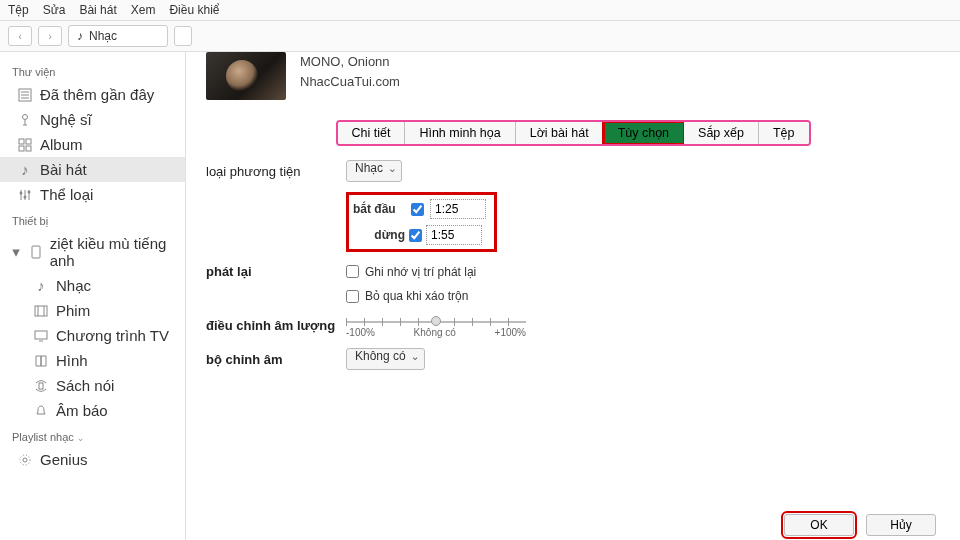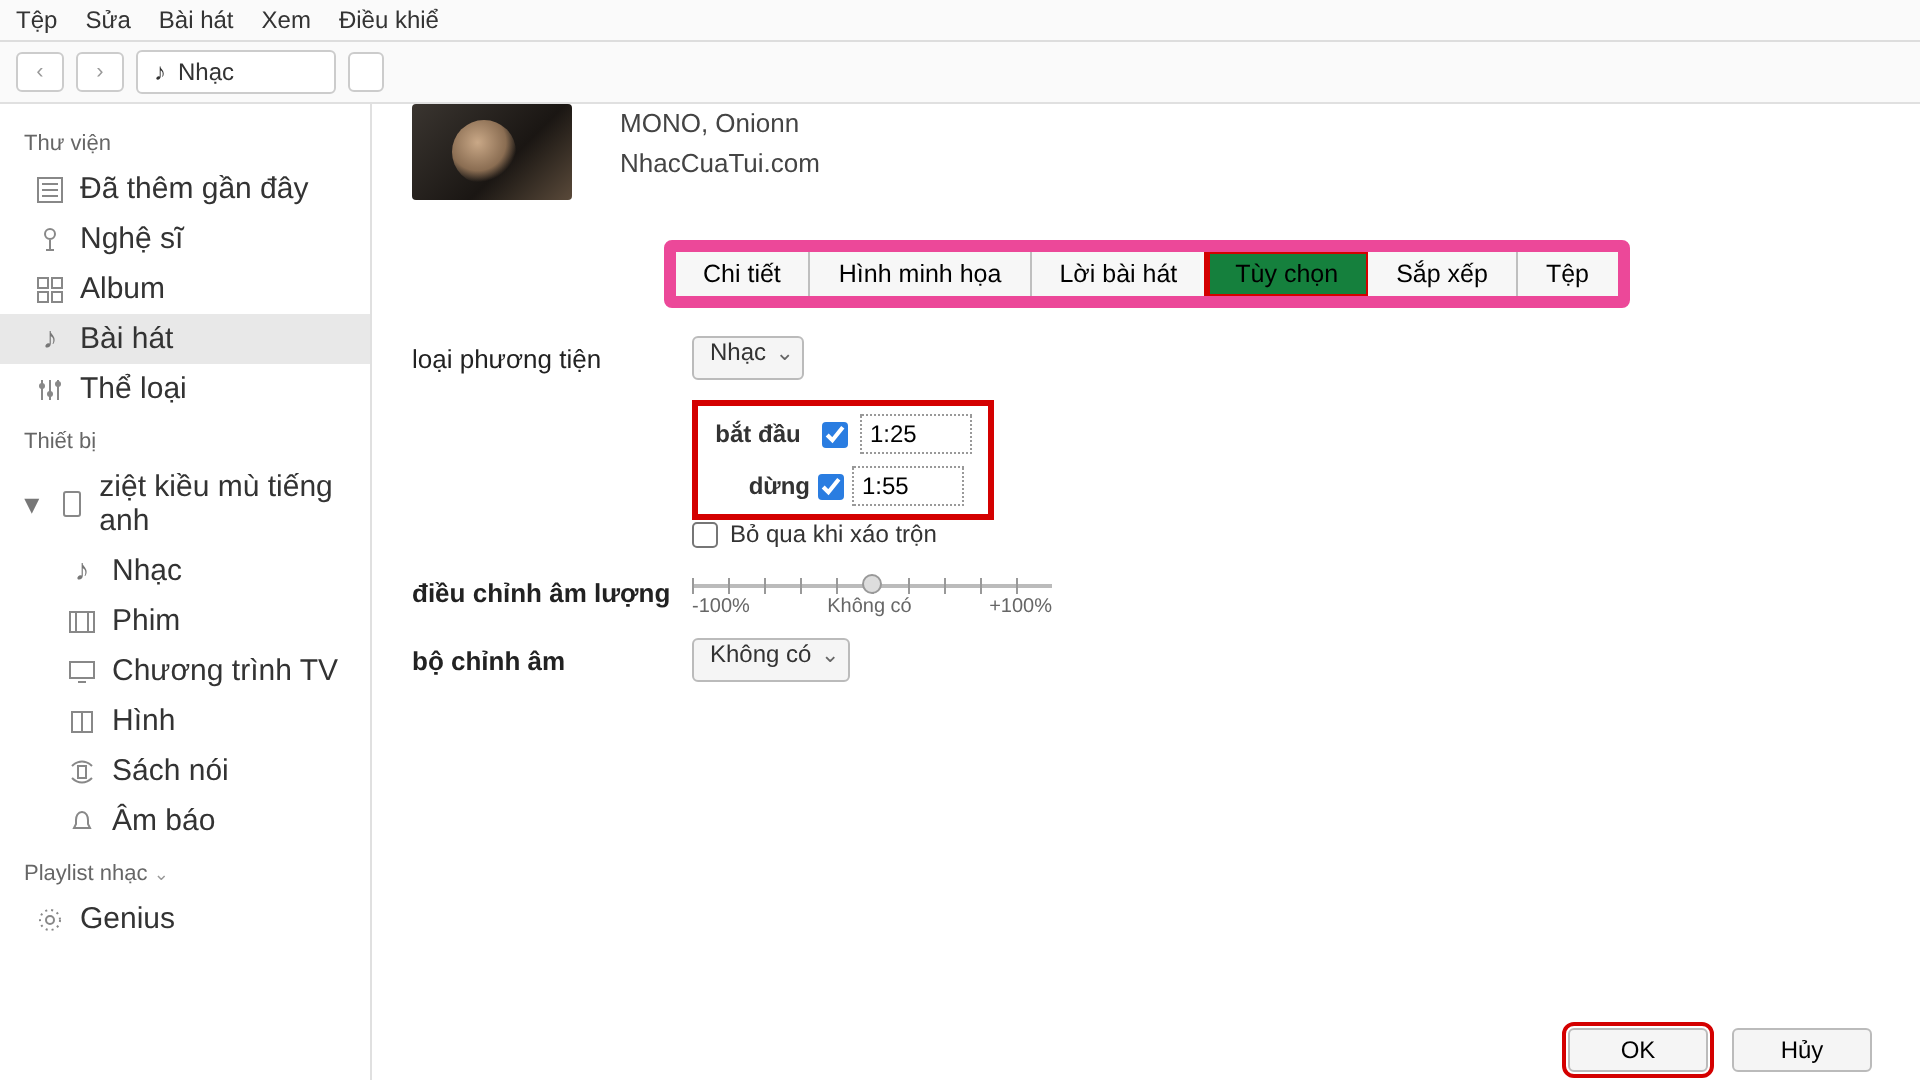--- a/index.html
+++ b/index.html
@@ -11,26 +11,26 @@
   .libselect { height: 22px; border: 1px solid #ccc; border-radius: 3px; background: #fff; display: flex; align-items: center; padding: 0 8px; gap: 6px; min-width: 100px; font-size: 12px; }
   .main { display: flex; height: calc(100% - 48px); }
   .sidebar { width: 186px; background: #fff; border-right: 1px solid #e0e0e0; padding: 6px 0; overflow-y: auto; }
   .sb-heading { font-size: 11px; color: #666; padding: 8px 12px 4px; }
   .sb-item { display: flex; align-items: center; gap: 8px; padding: 4px 12px 4px 18px; cursor: default; font-size: 15px; }
   .sb-item.active { background: #e8e8e8; }
   .sb-item.indent { padding-left: 34px; }
   .sb-icon { width: 14px; height: 14px; display: flex; align-items: center; justify-content: center; color: #777; }
   .content { flex: 1; background: #fff; position: relative; }
   .dialog { position: absolute; left: 0; right: 0; top: 0; bottom: 0; background: #fff; }
-  .dlg-header { display: flex; gap: 24px; padding: 0 20px 12px; align-items: flex-start; }
+  .dlg-header { display: flex; gap: 14px; padding: 0 20px 12px; align-items: flex-start; }
   .artwork { width: 80px; height: 48px; background: linear-gradient(135deg,#3a3530 0%,#1a1613 60%,#5a4a3a 100%); border-radius: 2px; position: relative; overflow: hidden; }
   .artwork::after { content:""; position:absolute; left:20px; top:8px; width:32px; height:32px; background: radial-gradient(circle at 40% 35%, #c9a887 0%, #8a6d52 50%, transparent 70%); border-radius:50%; }
   .songmeta { padding-top: 0; font-size: 13px; color: #444; line-height: 1.5; }
   .tabbar { display: flex; justify-content: center; padding: 8px 0 14px; }
-  .tabseg { display: flex; border: 6px solid #ec4899; border-radius: 4px; overflow: hidden; }
+  .tabseg { display: flex; border: 2px solid #ec4899; border-radius: 4px; overflow: hidden; }
   .tabseg button { border: none; background: #f7f7f7; padding: 4px 14px; font-size: 12.5px; border-right: 1px solid #bfbfbf; cursor: default; }
   .tabseg button:last-child { border-right: none; }
   .tabseg button.active { background: #15803d; }
   .hl-red { outline: 3px solid #d40000; outline-offset: -1px; }
   .form { padding: 0 20px; }
   .frow { display: flex; align-items: center; margin-bottom: 10px; }
   .flabel { width: 140px; text-align: left; padding-right: 10px; font-size: 13px; color: #222; }
   .fval { display: flex; align-items: center; gap: 6px; }
   .sel { height: 22px; border: 1px solid #bbb; border-radius: 3px; background: #f5f5f5; padding: 0 18px 0 8px; font-size: 12px; position: relative; }
   .sel::after { content:"⌄"; position:absolute; right:4px; top:1px; font-size:11px; color:#666; }
@@ -214,33 +214,40 @@
           <div class="fval">
               <div class="sel"><span>Nhạc</span></div>
             </div>
         </div>
 
         <div class="frow" style="margin-bottom:0">
           <div class="flabel"></div>
           <div class="fval">
             <div class="startstop-box">
               <div style="display:flex;align-items:center;gap:6px;margin-bottom:6px">
-                <span style="width:52px;text-align:center;font-weight:bold">bắt đầu</span>
+                <span style="width:52px;text-align:left;font-weight:bold">bắt đầu</span>
                 <input type="checkbox" class="chk" checked="" style="">
                 <input class="tinput" value="1:25" style="">
               </div>
               <div style="display:flex;align-items:center;gap:4px">
                 <span style="width:52px;text-align:right;font-weight:bold">dừng</span>
                 <input type="checkbox" class="chk" checked="" style="">
                 <input class="tinput" value="1:55" style="">
               </div>
             </div>
           </div>
         </div>
 
+        <div class="frow" style="margin-top:12px">
+          <div class="flabel" style="font-weight:bold">phát lại</div>
+          <div class="fval">
+              <input type="checkbox" class="chk" style=""> 
+              <span>Ghi nhớ vị trí phát lại</span>
+            </div>
+        </div>
         <div class="frow">
           <div class="flabel"></div>
           <div class="fval">
               <input type="checkbox" class="chk" style=""> 
               <span>Bỏ qua khi xáo trộn</span>
             </div>
         </div>
 
         <div class="frow">
           <div class="flabel" style="font-weight:bold">điều chỉnh âm lượng</div>

